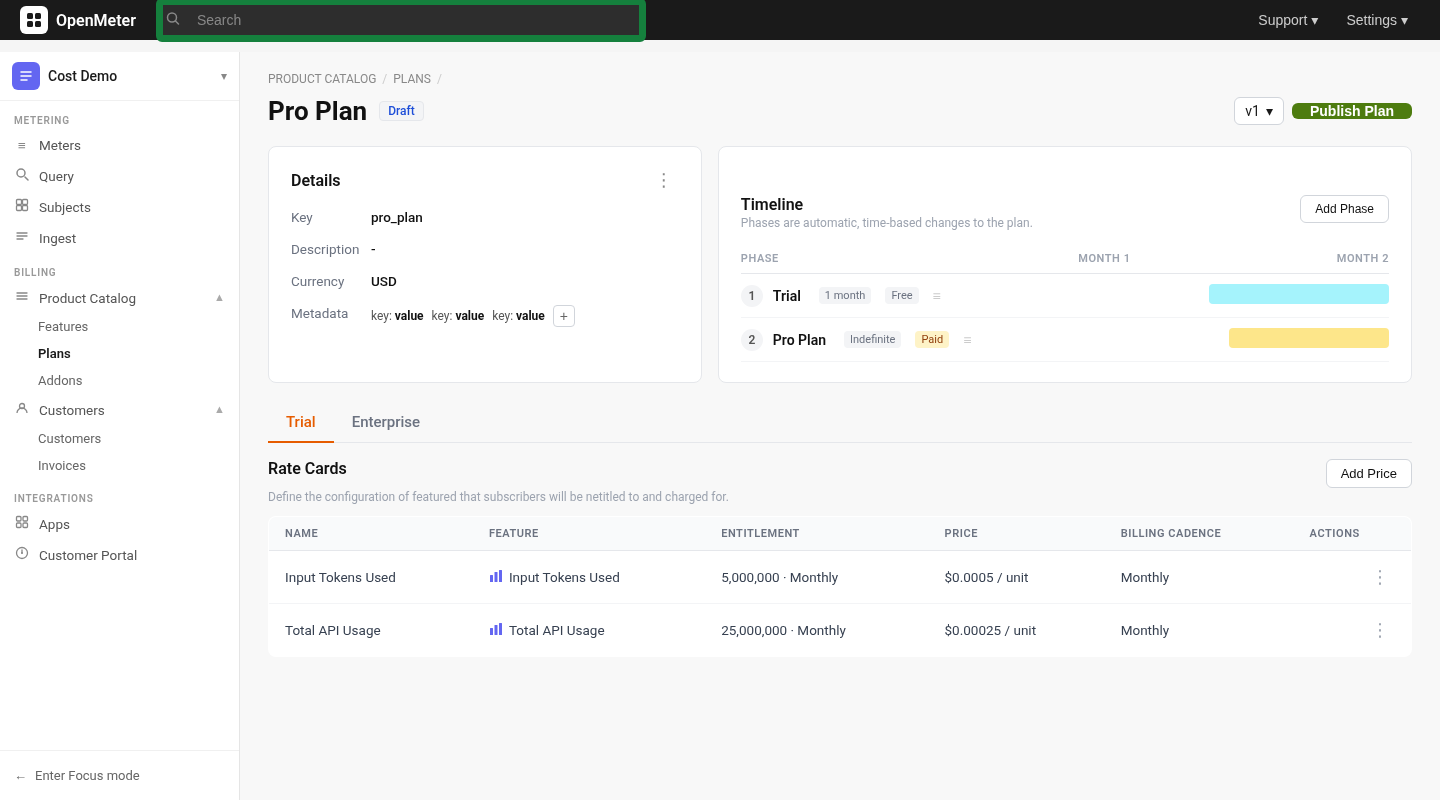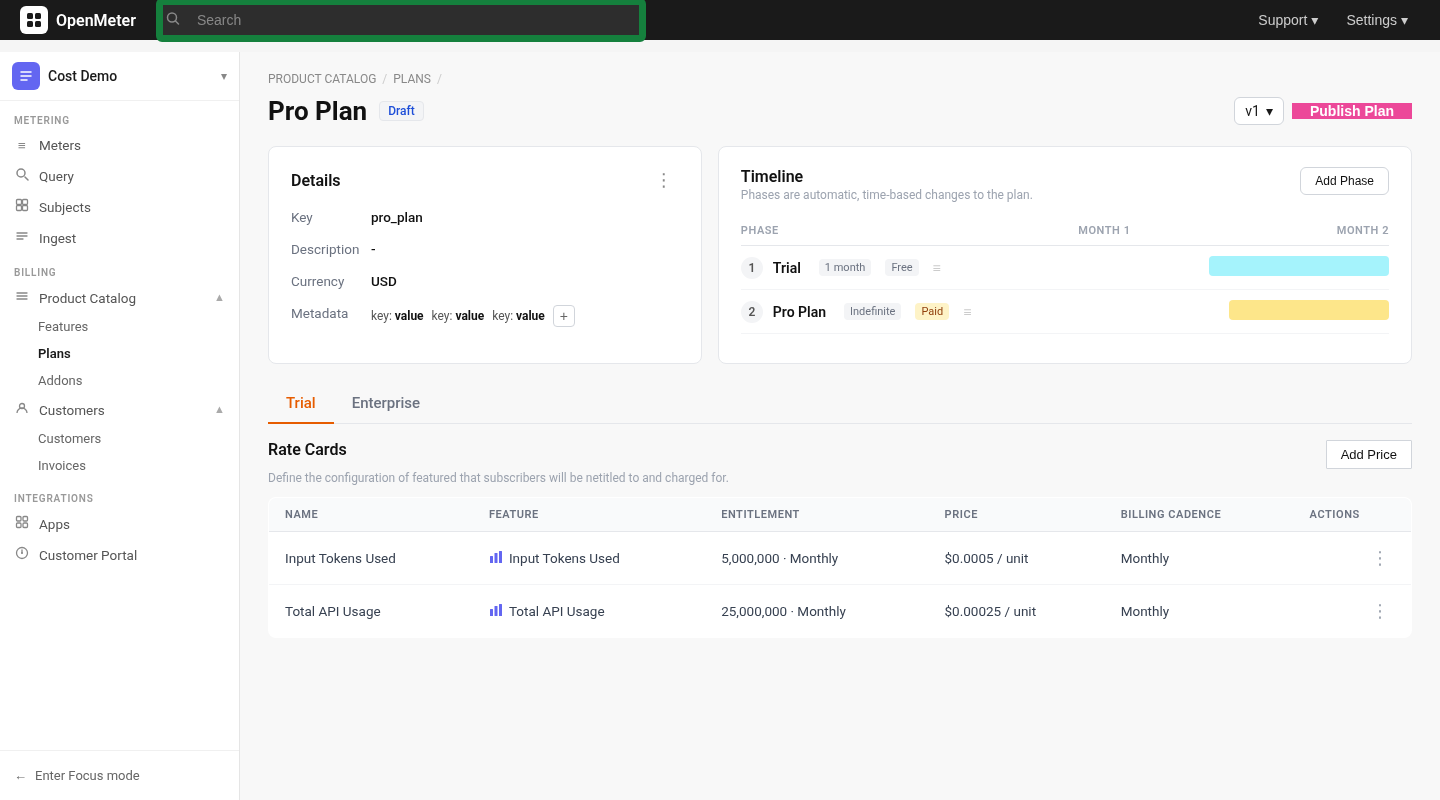--- a/index.html
+++ b/index.html
@@ -221,24 +221,24 @@
       align-items: center;
       border: 1px solid #d1d5db;
       border-radius: 6px;
       padding: 5px 10px;
       background: #fff;
       cursor: pointer;
       gap: 6px;
       font-size: 14px;
     }
     .publish-btn {
-      background: #ec4899;
+      background: #4d7c0f;
       color: #fff;
       border: none;
-      border-radius: 0;
+      border-radius: 6px;
       padding: 0 18px;
       font-size: 14px;
       font-weight: 600;
       cursor: pointer;
     }
 
     
     .cards-row {
       display: grid;
       grid-template-columns: 1fr 1.6fr;
@@ -293,20 +293,21 @@
       justify-content: center;
       color: #666;
       font-size: 14px;
     }
 
     
     .timeline-header {
       display: flex;
       align-items: flex-start;
       margin-bottom: 16px;
+      margin-top: 28px;
     }
     .timeline-title { font-size: 16px; font-weight: 600; color: #111; }
     .timeline-subtitle { font-size: 12px; color: #9ca3af; margin-top: 2px; }
     .add-phase-btn {
       margin-left: auto;
       background: #fff;
       border: 1px solid #d1d5db;
       border-radius: 6px;
       padding: 6px 14px;
       font-size: 12px;
@@ -403,21 +404,21 @@
       display: flex;
       align-items: flex-start;
       margin-bottom: 12px;
     }
     .section-title { font-size: 16px; font-weight: 600; color: #111; }
     .section-subtitle { font-size: 12px; color: #9ca3af; margin-top: 12px; }
     .add-price-btn {
       margin-left: auto;
       background: #fff;
       border: 1px solid #d1d5db;
-      border-radius: 1px;
+      border-radius: 6px;
       padding: 6px 14px;
       font-size: 13px;
       cursor: pointer;
       color: #111;
       font-weight: 500;
       white-space: nowrap;
     }
 
     .rate-table {
       width: 100%;

